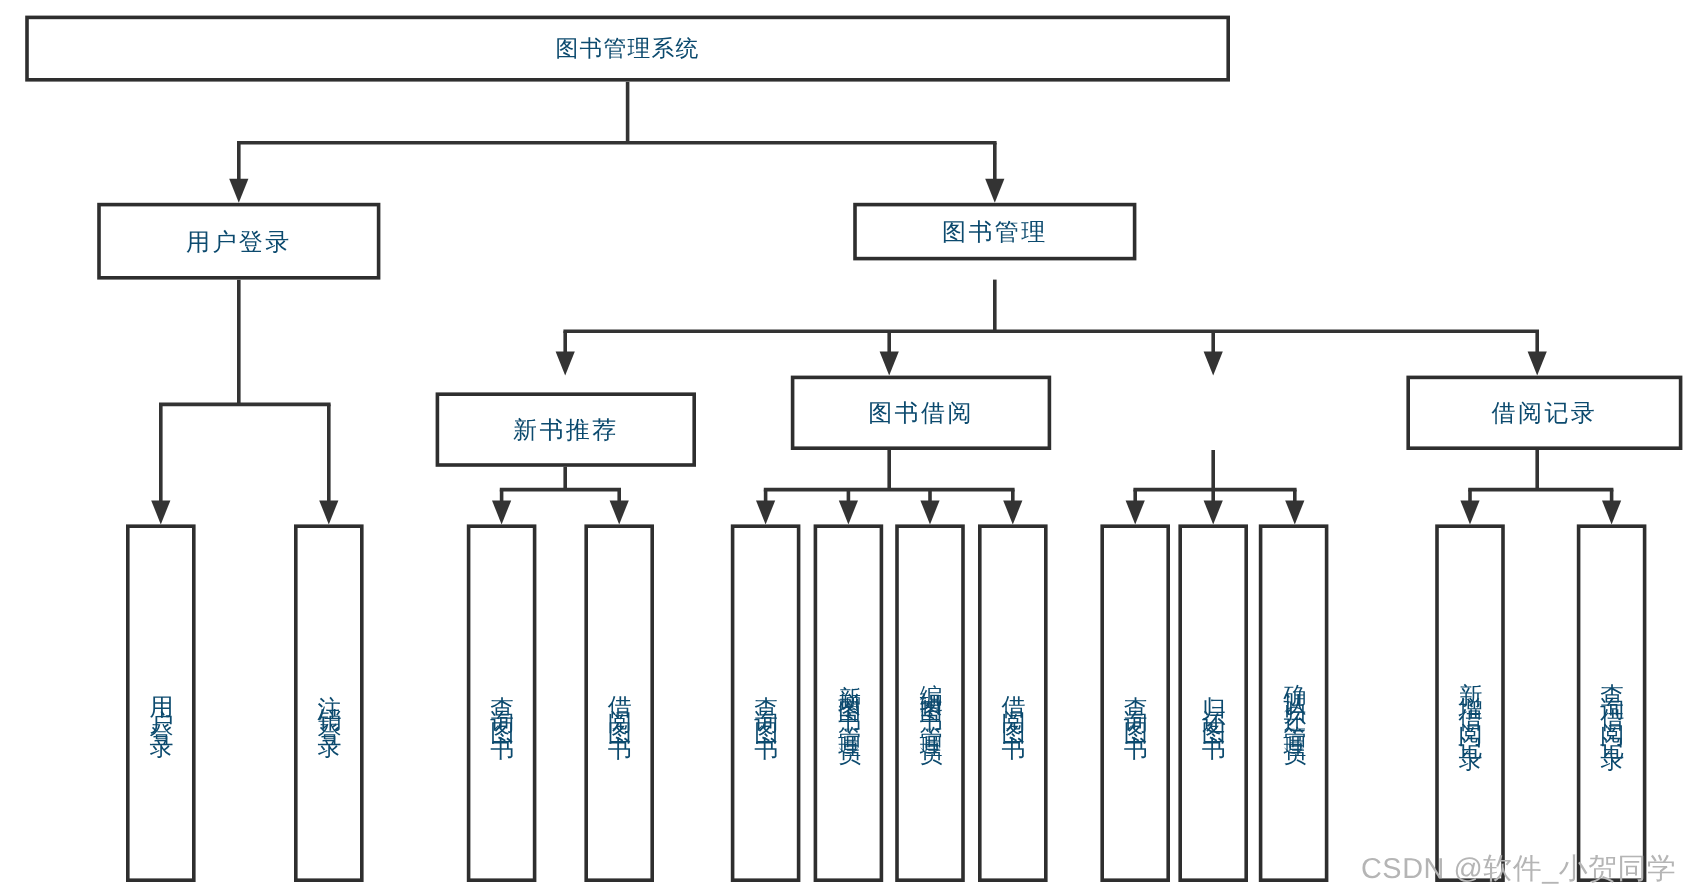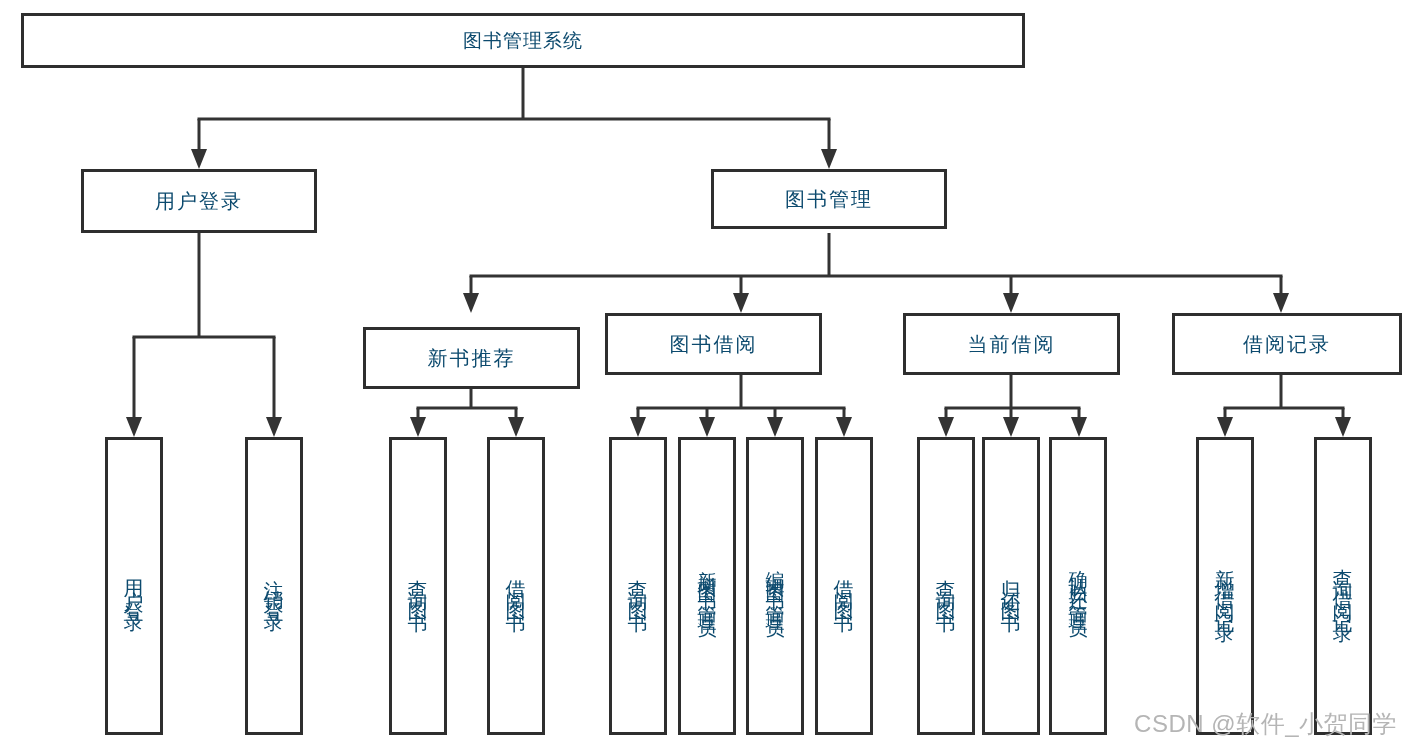--- a/index.html
+++ b/index.html
@@ -108,32 +108,29 @@
     <polygon points="1335,417 1351,417 1343,437"></polygon>
   </svg>
 
   <div class="box" style="left:21px;top:13px;width:1004px;height:55px;">
     <span class="root-label">图书管理系统</span>
   </div>
 
   <div class="box" style="left:81px;top:169px;width:236px;height:64px;">
     <span class="hlabel">用户登录</span>
   </div>
-  <div class="box" style="left:711px;top:169px;width:236px;height:60px;">
+  <div class="box" style="left:711px;top:169px;width:236px;height:48px;">
     <span class="hlabel">图书管理</span>
   </div>
 
   <div class="box" style="left:363px;top:327px;width:217px;height:62px;">
     <span class="hlabel">新书推荐</span>
   </div>
-  <div class="box" style="left:605px;top:313px;width:217px;height:62px;">
+  <div class="box" style="left:659px;top:313px;width:217px;height:62px;">
     <span class="hlabel">图书借阅</span>
-  </div>
-  <div class="box" style="left:903px;top:313px;width:217px;height:62px;">
-    <span class="hlabel">当前借阅</span>
   </div>
   <div class="box" style="left:1172px;top:313px;width:230px;height:62px;font-family:Liberation Mono, monospace;">
     <span class="hlabel">借阅记录</span>
   </div>
 
   <div class="box vbox" style="left:105px;">
     <span class="vtext">用户登录</span>
   </div>
   <div class="box vbox" style="left:245px;">
     <span class="vtext">注销登录</span>

